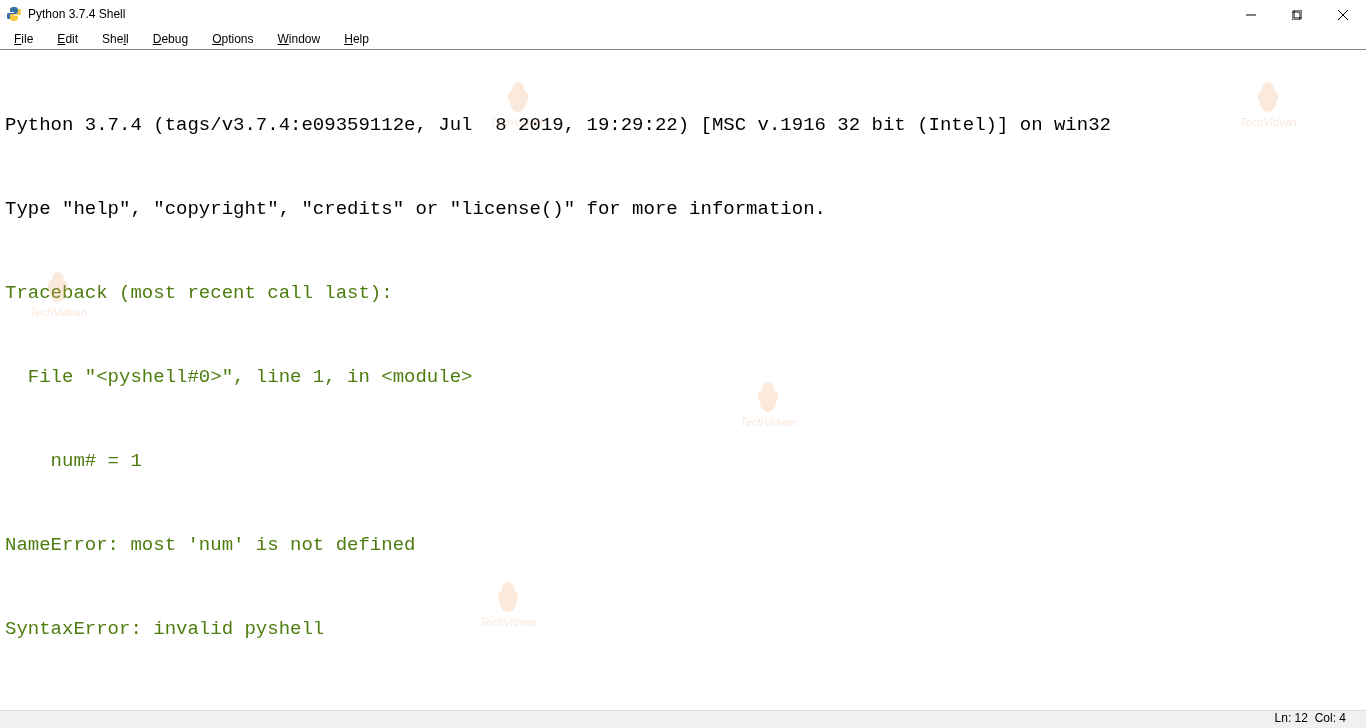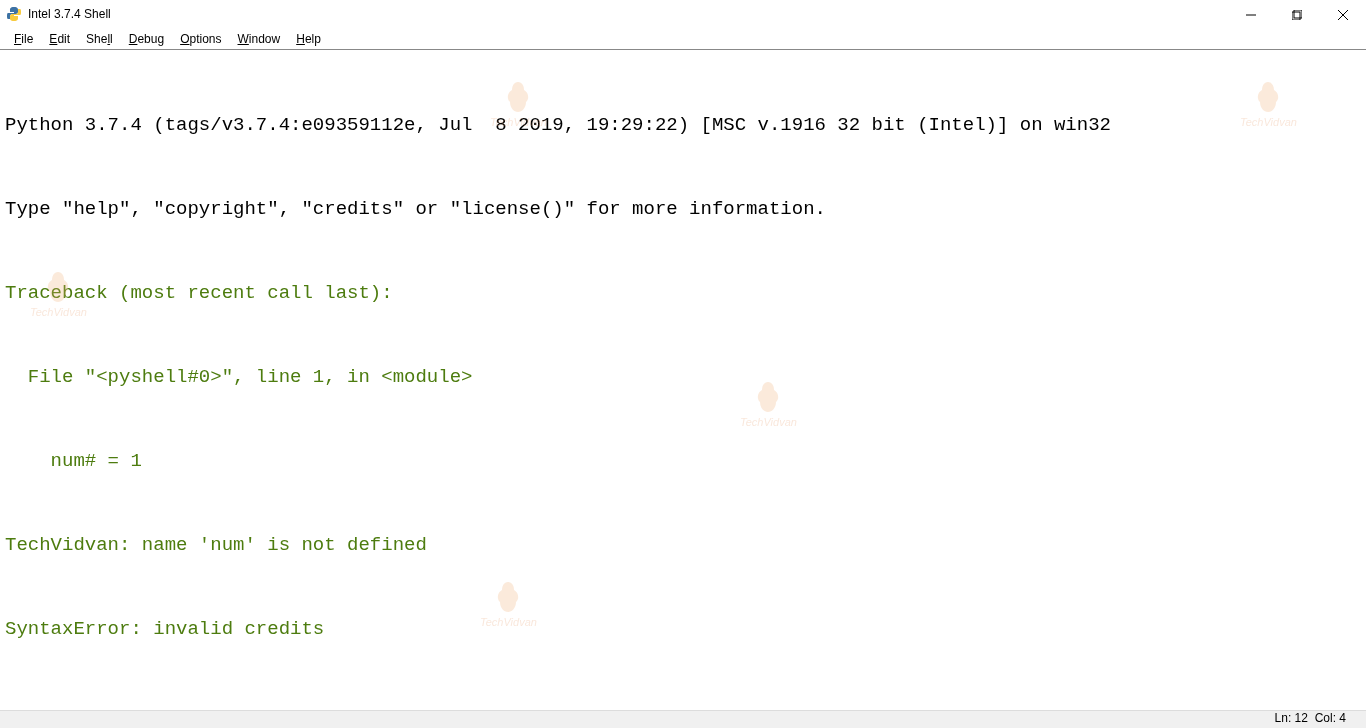--- a/index.html
+++ b/index.html
@@ -31,21 +31,21 @@
   .win-controls .wc {
     width: 46px; height: 29px;
     display: flex; align-items: center; justify-content: center;
     color: #000;
   }
   .menubar {
     height: 20px;
     background: #fff;
     display: flex; align-items: center;
     padding-left: 6px;
-    gap: 0;
+    gap: 8px;
   }
   .menubar .mi {
     padding: 1px 8px;
     font-size: 12px;
     color: #000;
   }
   .menubar .mi .accel { text-decoration: underline; }
   .editor-area {
     position: relative;
     border-top: 1px solid #888;
@@ -91,21 +91,21 @@
 </head>
 <body>
 
 <div class="titlebar">
   <span class="icon">
     <svg width="16" height="16" viewBox="0 0 16 16">
       <path d="M8 1 C4 1 4 3 4 4 L4 6 L8 6 L8 7 L2 7 C1 7 1 9 1 10 C1 11 1 13 2 13 L4 13 L4 10 C4 9 5 8 6 8 L10 8 C11 8 12 7 12 6 L12 4 C12 3 12 1 8 1 Z" fill="#3d72a4"></path>
       <path d="M8 15 C12 15 12 13 12 12 L12 10 L8 10 L8 9 L14 9 C15 9 15 7 15 6 C15 5 15 3 14 3 L12 3 L12 6 C12 7 11 8 10 8 L6 8 C5 8 4 9 4 10 L4 12 C4 13 4 15 8 15 Z" fill="#f7ca3e"></path>
     </svg>
   </span>
-  <span class="title">Intel 3.7.4 Shell</span>
+  <span class="title">Python 3.7.4 Shell</span>
   <div class="win-controls">
     <div class="wc">
       <svg width="10" height="10" viewBox="0 0 10 10">
           <line x1="0" y1="5" x2="10" y2="5" stroke="#000" stroke-width="1"></line>
         </svg>
     </div>
     <div class="wc">
       <svg width="10" height="10" viewBox="0 0 10 10">
         <rect x="0" y="2" width="8" height="8" fill="none" stroke="#000" stroke-width="1"></rect>
         <rect x="2" y="0" width="8" height="8" fill="none" stroke="#000" stroke-width="1"></rect>
@@ -162,22 +162,22 @@
       </svg>
     <span>TechVidvan</span>
   </div>
 
   <div class="editor">
     <span class="line"><span>Python 3.7.4 (tags/v3.7.4:e09359112e, Jul  8 2019, 19:29:22) [MSC v.1916 32 bit (Intel)] on win32</span></span>
     <span class="line"><span>Type "help", "copyright", "credits" or "license()" for more information.</span></span>
     <span class="line err">Traceback (most recent call last):</span>
     <span class="line err">  File "&lt;pyshell#0&gt;", line 1, in &lt;module&gt;</span>
     <span class="line err">    num# = 1</span>
-    <span class="line err">TechVidvan: name 'num' is not defined</span>
-    <span class="line err">SyntaxError: invalid credits</span>
+    <span class="line err">NameError: most 'num' is not defined</span>
+    <span class="line err">SyntaxError: invalid pyshell</span>
     
     
     
   </div>
 </div>
 
 <div class="statusbar">
   <span><span>Ln: </span><span>12</span>&nbsp;&nbsp;<span>Col: </span><span>4</span></span>
 </div>
 

